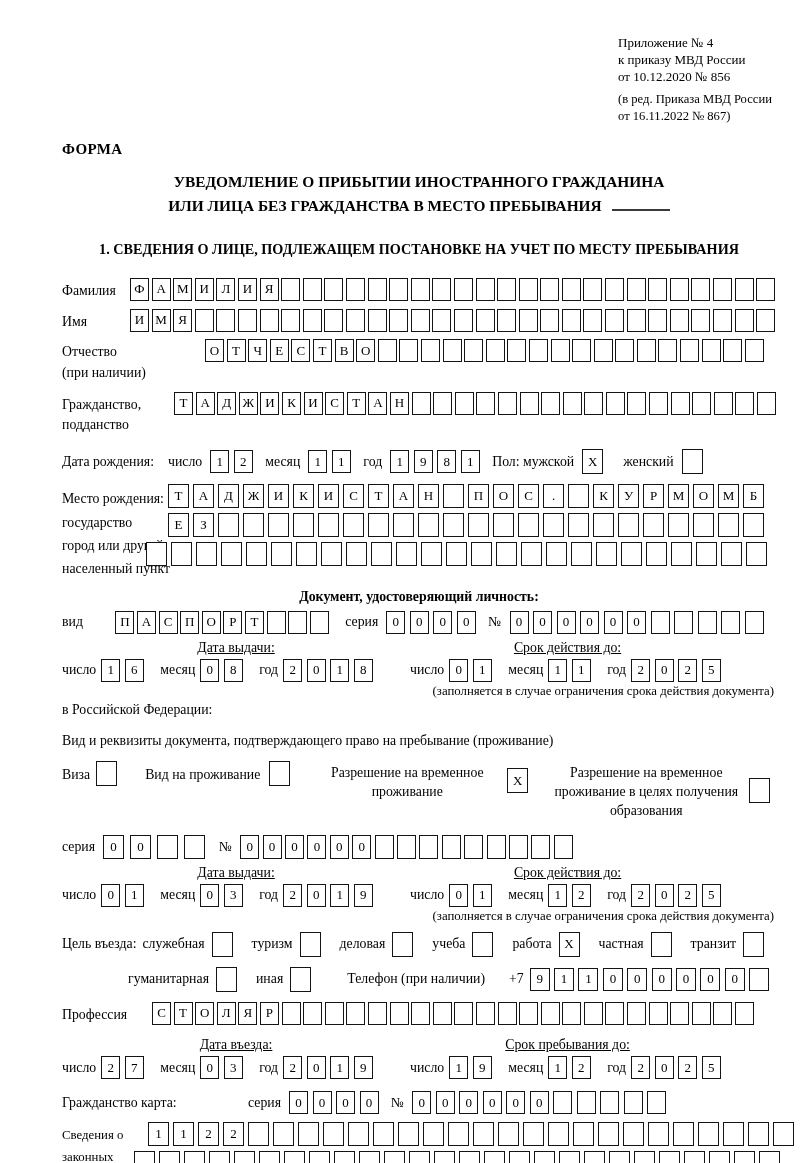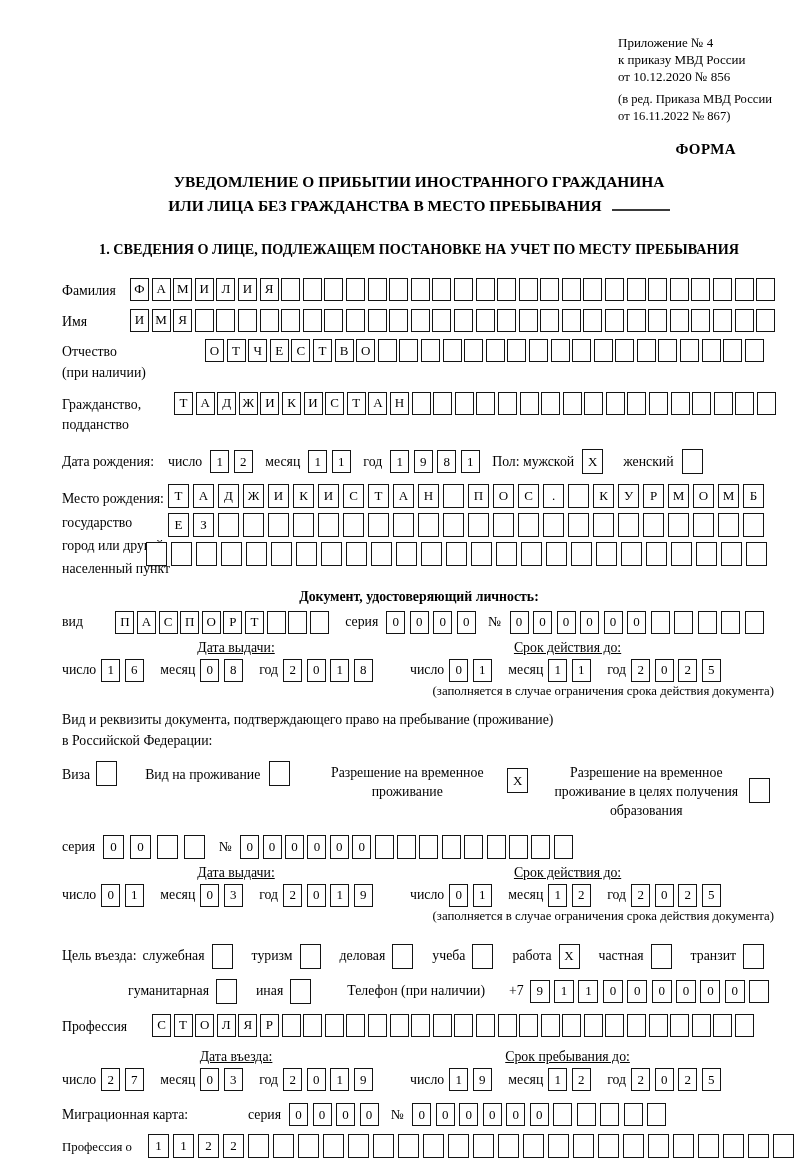--- a/index.html
+++ b/index.html
@@ -6,21 +6,21 @@
   html,body { background:#fff; }
   body {
     width:800px; height:1163px; overflow:hidden;
     font-family:"Liberation Serif","DejaVu Serif",serif;
     color:#000;
   }
   .page { padding:34px 24px 0 62px; width:800px; }
 
   .header-note { margin-left:556px; font-size:13px; line-height:1.32; }
   .header-note .edition { margin-top:6px; font-size:12.6px; }
-  .form-label { text-align:right; padding-right:40px; font-weight:bold; font-size:15px; margin-top:16px; letter-spacing:.4px; }
+  .form-label { text-align:left; padding-right:40px; font-weight:bold; font-size:15px; margin-top:16px; letter-spacing:.4px; }
 
   .title { text-align:center; font-weight:bold; font-size:15.4px; line-height:1.6; margin-top:12px; }
   .blank { display:inline-block; width:58px; border-bottom:2px solid #3a3a3a; height:.9em; margin-left:10px; }
 
   .section-heading { font-weight:bold; font-size:14.2px; margin-top:22px; text-align:center; white-space:nowrap; }
 
   .frow { display:flex; align-items:flex-start; }
   .flabel { font-size:13.8px; line-height:1.5; flex-shrink:0; padding-top:3px; white-space:nowrap; }
 
   .cells { display:flex; flex-shrink:0; }
@@ -431,22 +431,22 @@
             <span class="cell">2</span>
             <span class="cell">0</span>
             <span class="cell">2</span>
             <span class="cell">5</span>
           </span>
       </div>
     </div>
   </div>
   <div class="fine-note">(заполняется в случае ограничения срока действия документа)</div>
 
+  <div class="text-line">в Российской Федерации:</div>
   <div class="text-line" style="margin-top:10px">Вид и реквизиты документа, подтверждающего право на пребывание (проживание)</div>
-  <div class="text-line">в Российской Федерации:</div>
 
   <div class="opt-row">
     <span class="opt">
       <span class="olabel">Виза</span>
       <span class="cells cb" style="margin-left:6px">
           <span class="cell"></span>
         </span>
     </span>
     <span class="opt" style="margin-left:28px">
       <span class="olabel">Вид на проживание</span>
@@ -537,21 +537,21 @@
             <span class="cell">2</span>
             <span class="cell">0</span>
             <span class="cell">2</span>
             <span class="cell">5</span>
           </span>
       </div>
     </div>
   </div>
   <div class="fine-note">(заполняется в случае ограничения срока действия документа)</div>
 
-  <div class="inline-row" style="margin-top:20px">
+  <div class="inline-row" style="margin-top:8px">
     <span class="lbl">Цель въезда:</span>
     <span class="pitem" style="margin-left:6px">
       <span>служебная</span>
       <span class="cells cb">
           <span class="cell"></span>
         </span>
     </span>
     <span class="pitem">
       <span>туризм</span>
       <span class="cells cb">
@@ -694,21 +694,21 @@
             <span class="cell">2</span>
             <span class="cell">0</span>
             <span class="cell">2</span>
             <span class="cell">5</span>
           </span>
       </div>
     </div>
   </div>
 
   <div class="inline-row" style="margin-top:12px">
-    <span class="lbl" style="width:186px">Миграционная карта:</span>
+    <span class="lbl" style="width:186px">Гражданство карта:</span>
     <span class="lbl">серия</span>
     <span class="cells date">
         <span class="cell">0</span>
         <span class="cell">0</span>
         <span class="cell">0</span>
         <span class="cell">0</span>
       </span>
     <span class="lbl">№</span>
     <span class="cells date">
         <span class="cell">0</span>
@@ -720,21 +720,21 @@
         <span class="cell"></span>
         <span class="cell"></span>
         <span class="cell"></span>
         <span class="cell"></span>
         <span class="cell"></span>
       </span>
   </div>
 
   <div class="frow" style="margin-top:8px">
     <span class="rep-label" style="width:72px">
-      <span style="display:block">Профессия о</span>
+      <span style="display:block">Сведения о</span>
       <span style="display:block">законных</span>
 
     </span>
     <span class="stack-rows">
       <span class="cells wide" style="margin-left: 14px; display: flex;">
           <span class="cell">1</span>
           <span class="cell">1</span>
           <span class="cell">2</span>
           <span class="cell">2</span>
           <span class="cell"></span>

